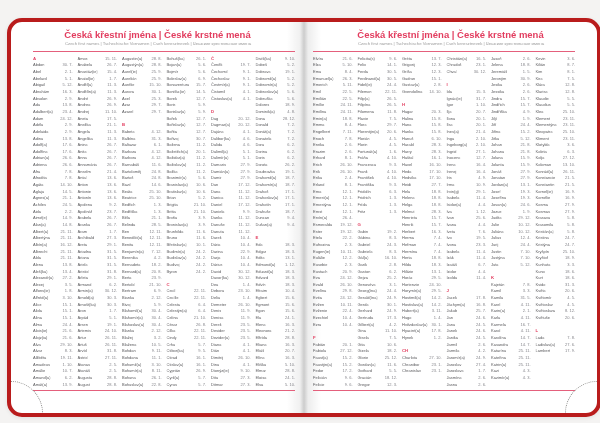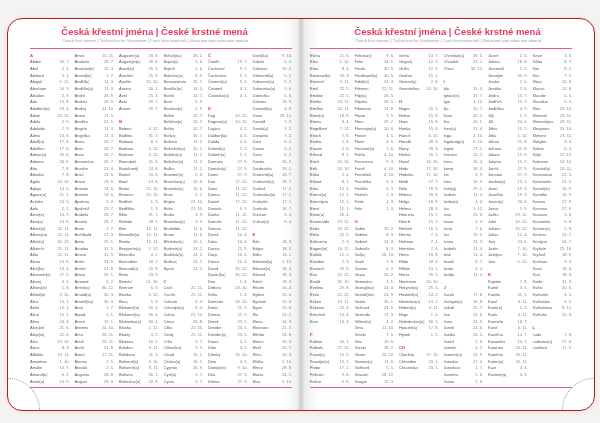--- a/index.html
+++ b/index.html
@@ -3,21 +3,21 @@
 <meta charset="utf-8">
 <style>
   html,body{margin:0;padding:0;}
   body{
     width:600px;height:423px;position:relative;overflow:hidden;
     background:#f4f3f2;
     font-family:"Liberation Sans", sans-serif;
   }
   .book{
     position:absolute;left:7px;top:18px;width:586px;height:391px;
-    background:#ffffff;border:1px solid #b91c1c;border-radius:15px;
+    background:#ffffff;border:4px solid #b91c1c;border-radius:15px;
     box-shadow:0 1px 4px rgba(0,0,0,0.08);
     overflow:hidden;
   }
   .spine{
     position:absolute;left:50%;top:0;width:34px;height:100%;
     margin-left:-17px;
     background:linear-gradient(90deg, rgba(0,0,0,0) 0%, rgba(0,0,0,0.06) 38%, rgba(0,0,0,0.20) 50%, rgba(0,0,0,0.07) 62%, rgba(0,0,0,0) 100%);
     pointer-events:none;
   }
   .page{position:absolute;top:0;height:100%;width:293px;}

